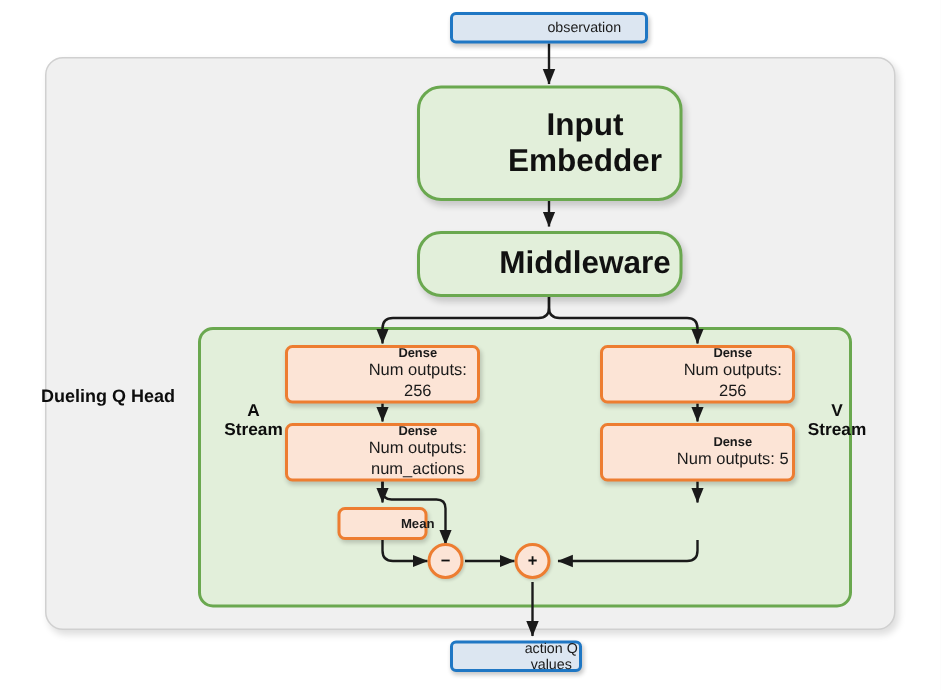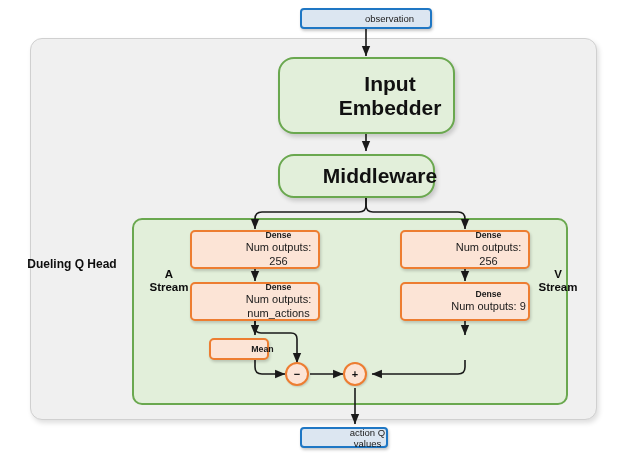--- a/index.html
+++ b/index.html
@@ -179,21 +179,21 @@
   </div>
 
   <div class="node io-box" style="left:300px; top:427px; width:88px; height:21px;">
     <span>action Q values</span>
   </div>
 
   <div class="node green-box" style="left:278px; top:57px; width:177px; height:77px;">
     <span>Input Embedder</span>
   </div>
 
-  <div class="node green-box" style="left:278px; top:154px; width:157px; height:44px;">
+  <div class="node green-box" style="left:278px; top:154px; width:177px; height:44px;">
     <span>Middleware</span>
   </div>
 
   <div class="label head" style="left:24px; top:258px; width:96px;">Dueling Q Head</div>
 
   <div class="label stream" style="left:145px; top:268px; width:48px;">
     <div>A</div>
     <div>Stream</div>
   </div>
 
@@ -205,32 +205,32 @@
   <div class="node orange-box" style="left:190px; top:230px; width:130px; height:39px;">
     <span class="title">Dense</span>
     <span class="sub">Num outputs: 256</span>
   </div>
 
   <div class="node orange-box" style="left:190px; top:282px; width:130px; height:39px;">
     <span class="title">Dense</span>
     <span class="sub">Num outputs: num_actions</span>
   </div>
 
-  <div class="node orange-box single" style="left:209px; top:338px; width:60px; height:22px;">
+  <div class="node orange-box single" style="left:225px; top:338px; width:60px; height:22px;">
     <span class="title">Mean</span>
   </div>
 
   <div class="node orange-box" style="left:400px; top:230px; width:130px; height:39px;">
     <span class="title">Dense</span>
     <span class="sub">Num outputs: 256</span>
   </div>
 
   <div class="node orange-box" style="left:400px; top:282px; width:130px; height:39px;">
     <span class="title">Dense</span>
-    <span class="sub">Num outputs: 9</span>
+    <span class="sub">Num outputs: 5</span>
   </div>
 
 
   <div class="op-circle" style="left:285px; top:362px; width:24px; height:24px;">
     <span>−</span>
   </div>
 
   <div class="op-circle" style="left:343px; top:362px; width:24px; height:24px;">
     <span>+</span>
   </div>

